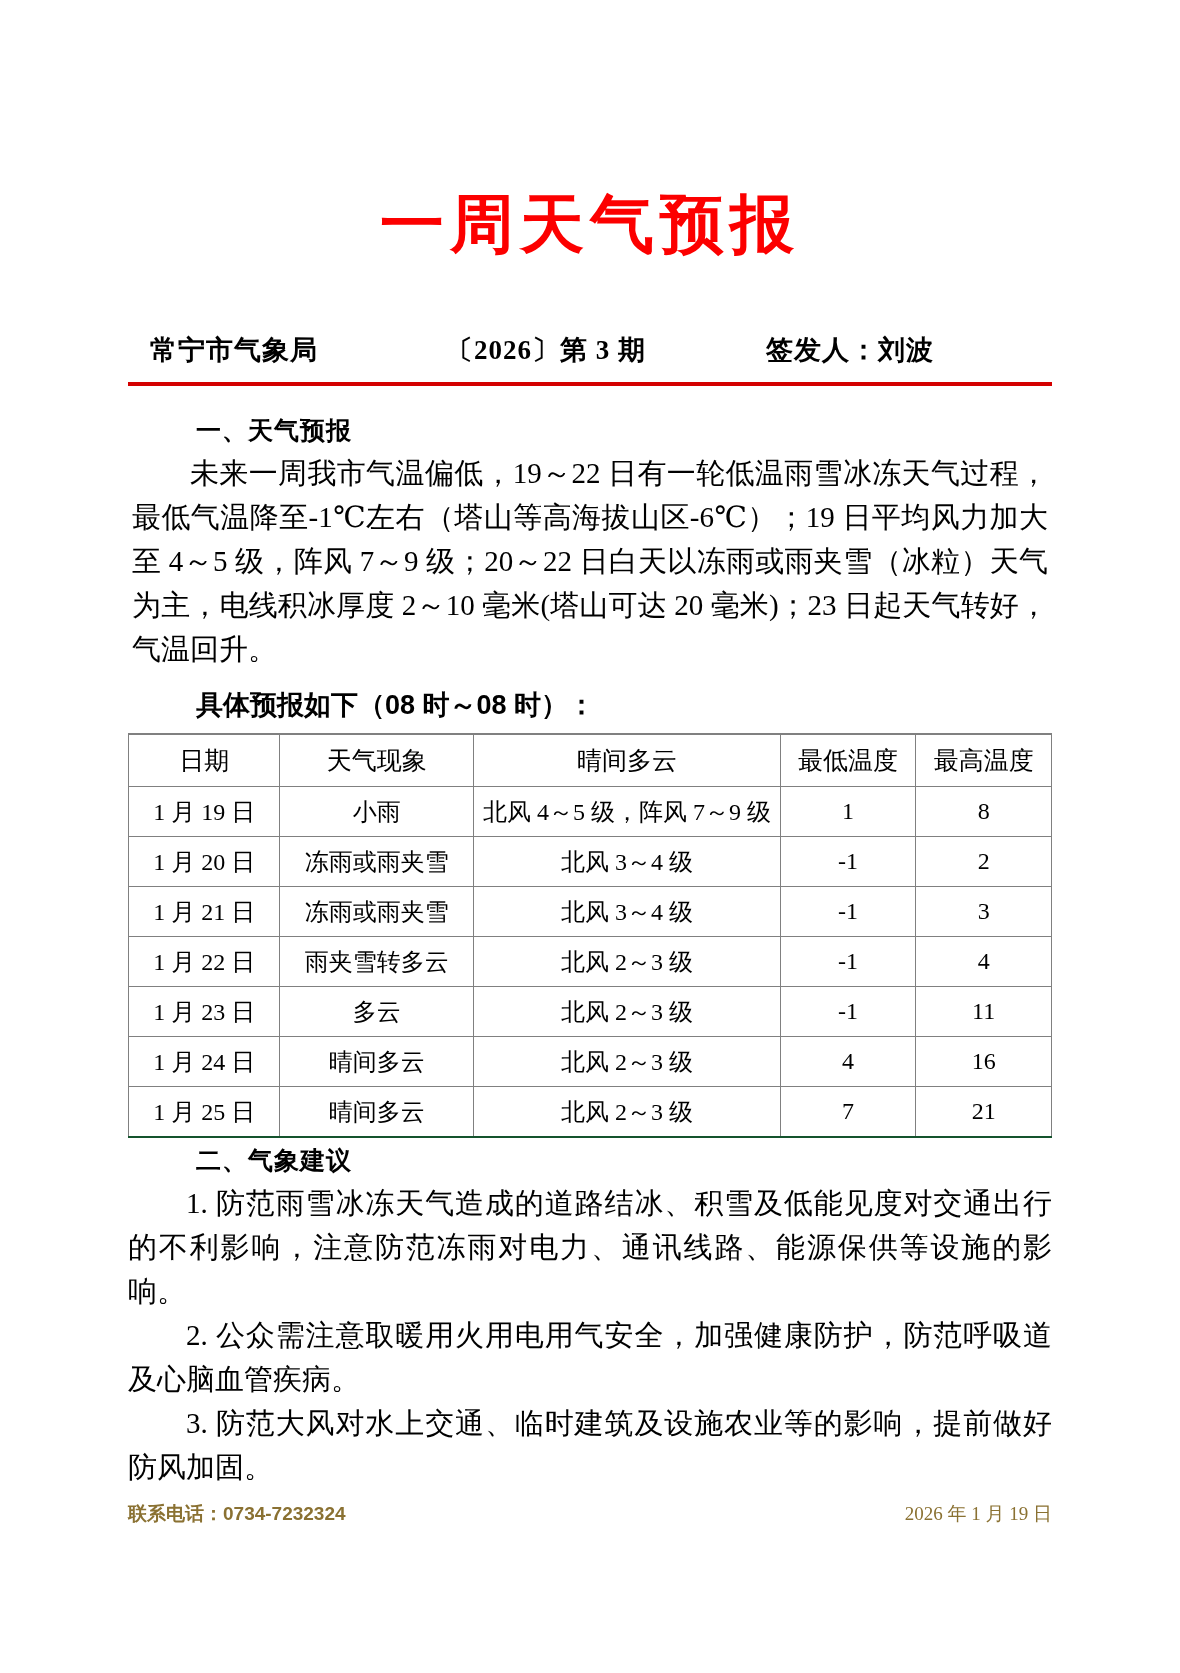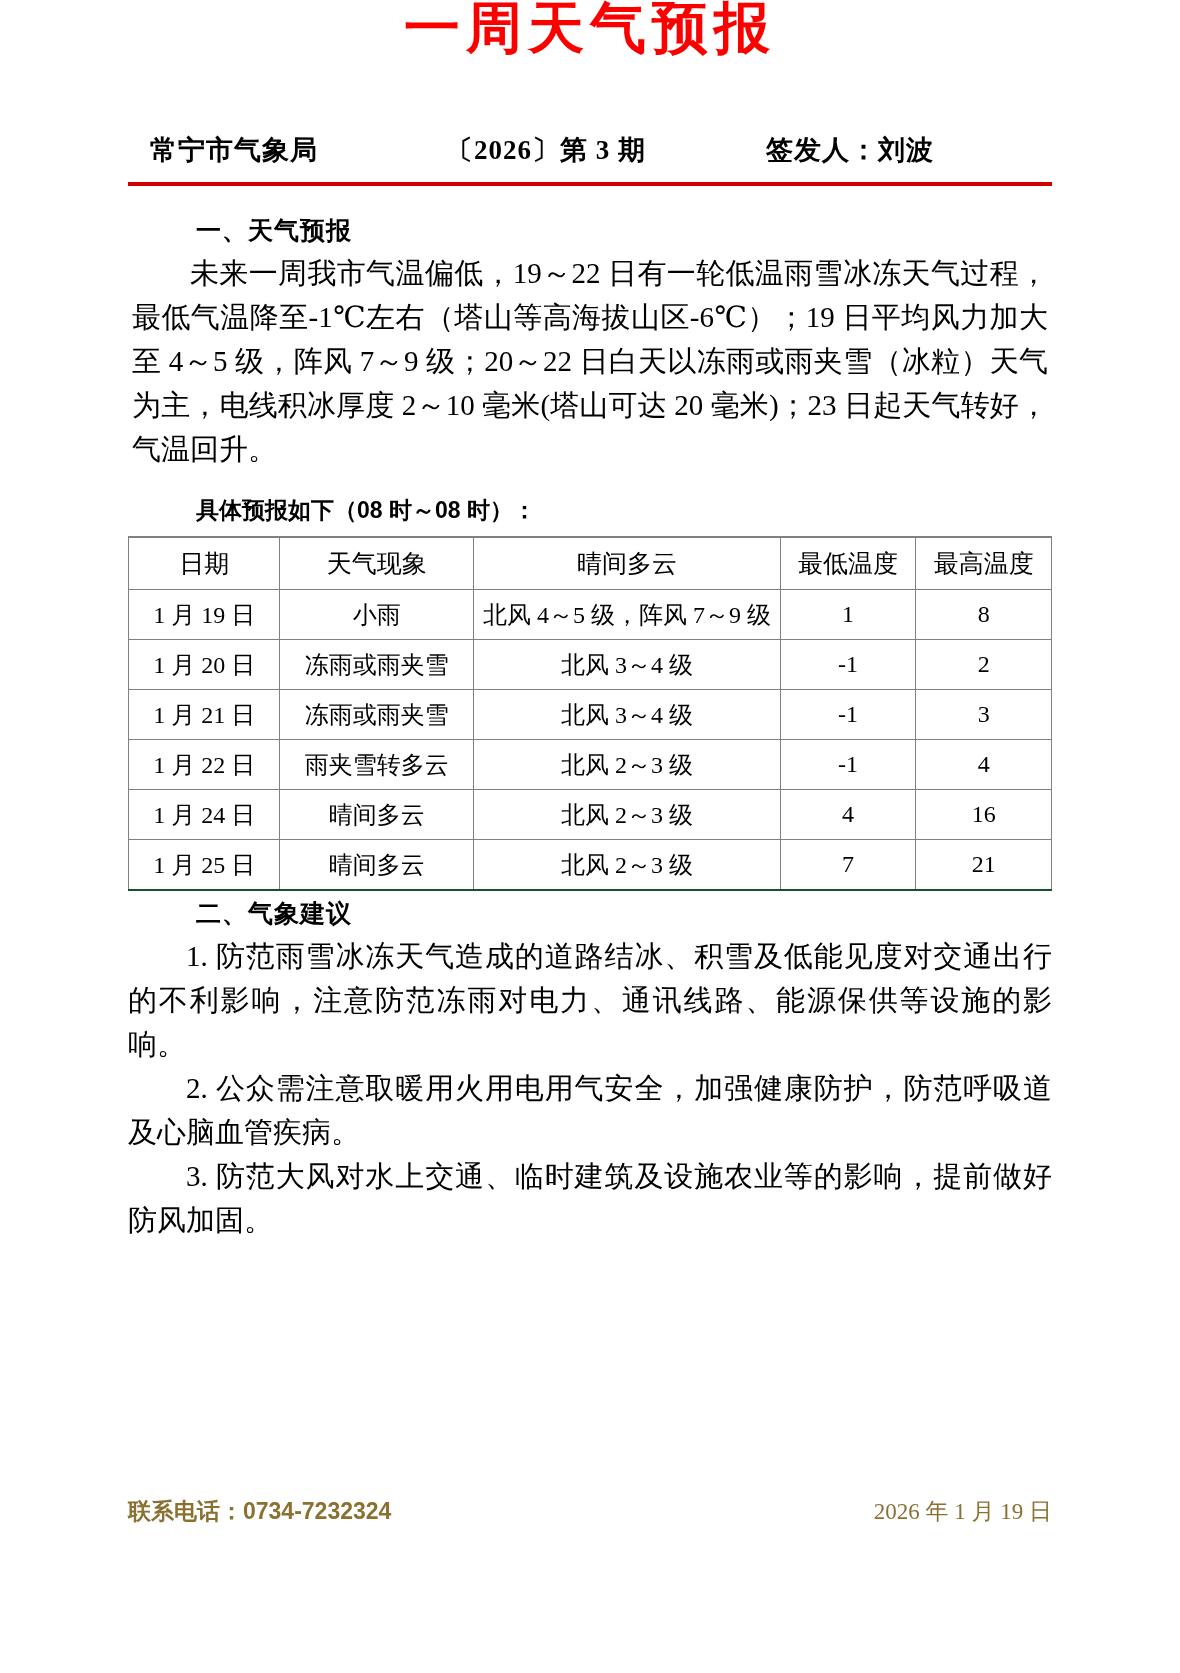--- a/index.html
+++ b/index.html
@@ -22,23 +22,24 @@
     box-sizing: border-box;
     padding: 0 128px;
   }
 
   
   .doc-title {
     text-align: center;
     color: #fc0000;
     font-family: "Liberation Sans", "DejaVu Sans", sans-serif;
     font-weight: bold;
-    font-size: 56px;
+    font-size: 64px;
     letter-spacing: 6px;
     line-height: 1;
+    padding-top: 192px;
     margin: 0;
     white-space: nowrap;
   }
 
   .issue-row {
     display: flex;
     align-items: baseline;
     justify-content: flex-start;
     font-family: "Liberation Serif", "DejaVu Serif", serif;
     font-weight: bold;
@@ -76,22 +77,22 @@
     text-align: justify;
     text-justify: inter-ideograph;
     text-indent: 2em;
     margin: 4px;
     letter-spacing: 0px;
   }
 
   .sub-heading {
     font-family: "Liberation Sans", "DejaVu Sans", sans-serif;
     font-weight: bold;
-    font-size: 23px;
-    margin: 24px 0 10px 0;
+    font-size: 27px;
+    margin: 16px 0 10px 0;
     padding-left: 68px;
     white-space: nowrap;
   }
 
   
   table.forecast {
     border-collapse: collapse;
     width: 100%;
     table-layout: fixed;
     margin: 0 0 6px 0;
@@ -139,21 +140,21 @@
   
   .footer {
     position: absolute;
     left: 128px;
     right: 128px;
     bottom: 146px;
     display: flex;
     justify-content: space-between;
     align-items: baseline;
     color: #8a7132;
-    font-size: 23px;
+    font-size: 19px;
     white-space: nowrap;
   }
   .footer .contact {
     font-family: "Liberation Sans", "DejaVu Sans", sans-serif;
     font-weight: bold;
   }
   .footer .date {
     font-family: "Liberation Serif", "DejaVu Serif", serif;
   }
 </style>
@@ -218,20 +219,27 @@
         <td>3</td>
       </tr>
       <tr>
         <td>1 月 22 日</td>
         <td>雨夹雪转多云</td>
         <td>北风 2～3 级</td>
         <td>-1</td>
         <td>4</td>
       </tr>
       <tr>
+        <td>1 月 23 日</td>
+        <td>多云</td>
+        <td>北风 2～3 级</td>
+        <td>-1</td>
+        <td>11</td>
+      </tr>
+      <tr>
         <td>1 月 24 日</td>
         <td>晴间多云</td>
         <td>北风 2～3 级</td>
         <td>4</td>
         <td>16</td>
       </tr>
       <tr>
         <td>1 月 25 日</td>
         <td>晴间多云</td>
         <td>北风 2～3 级</td>

